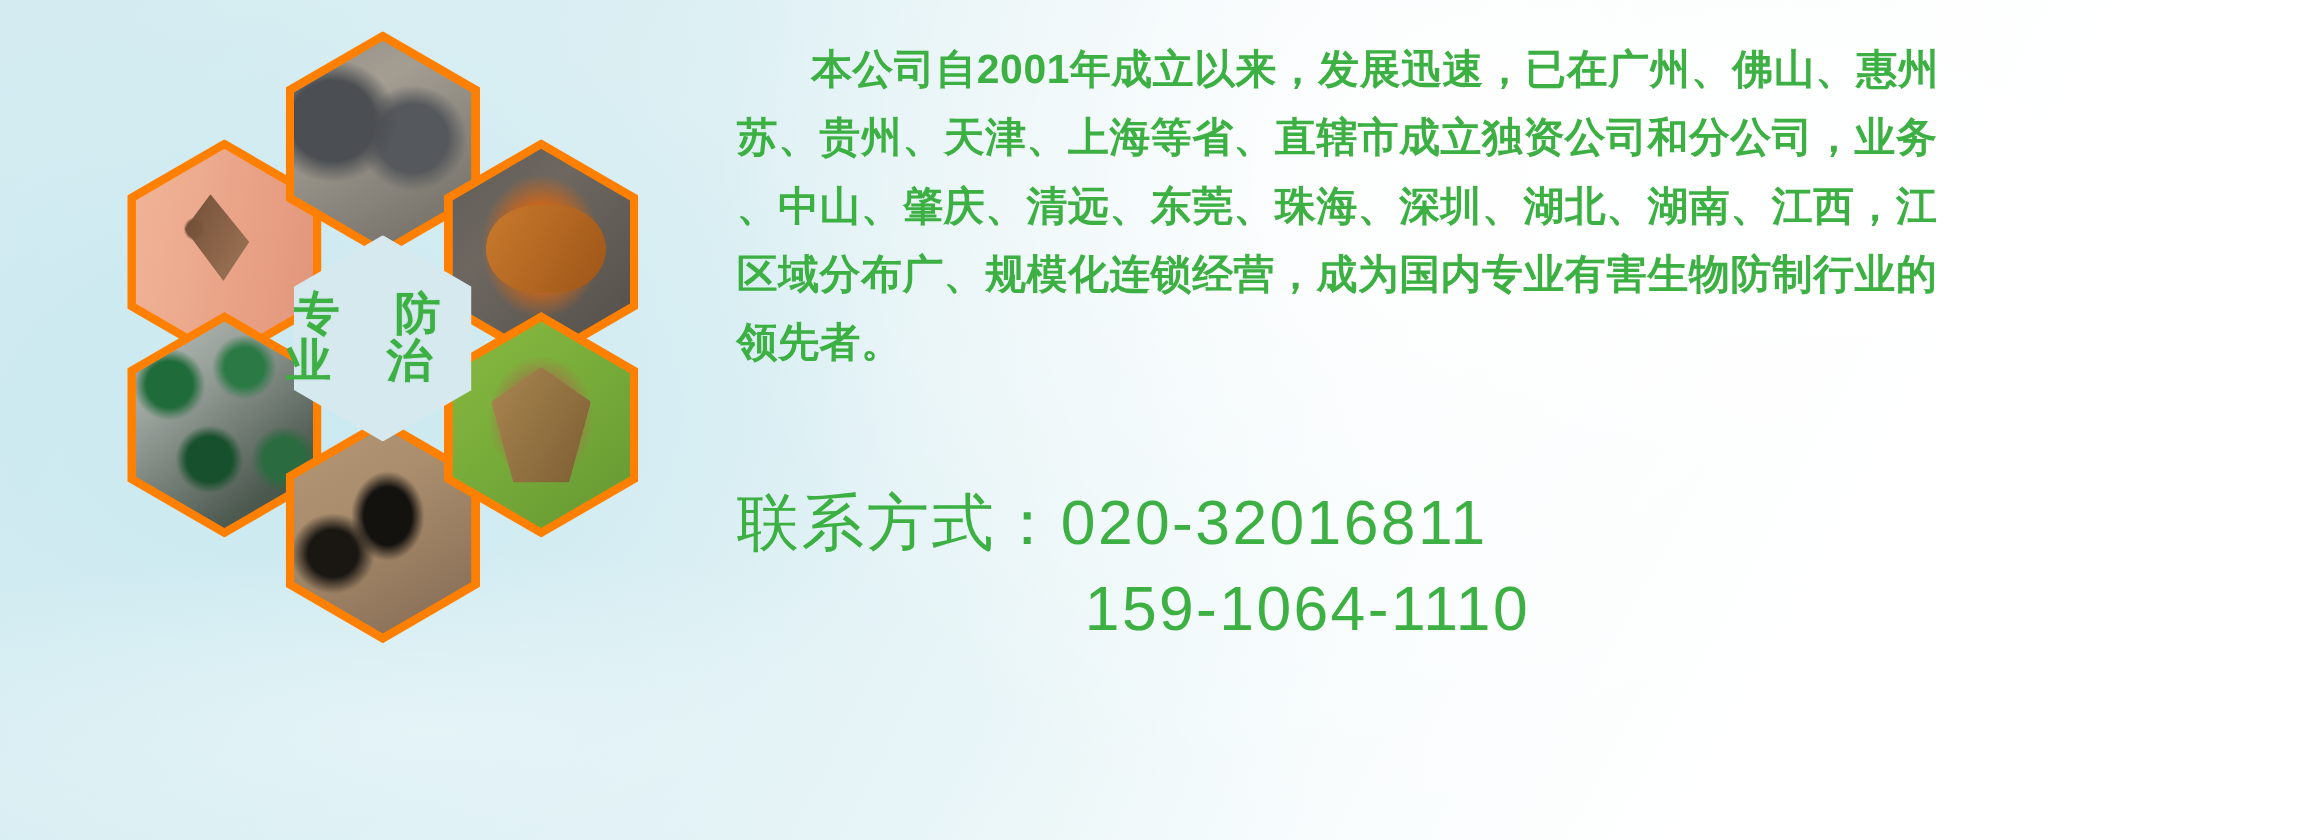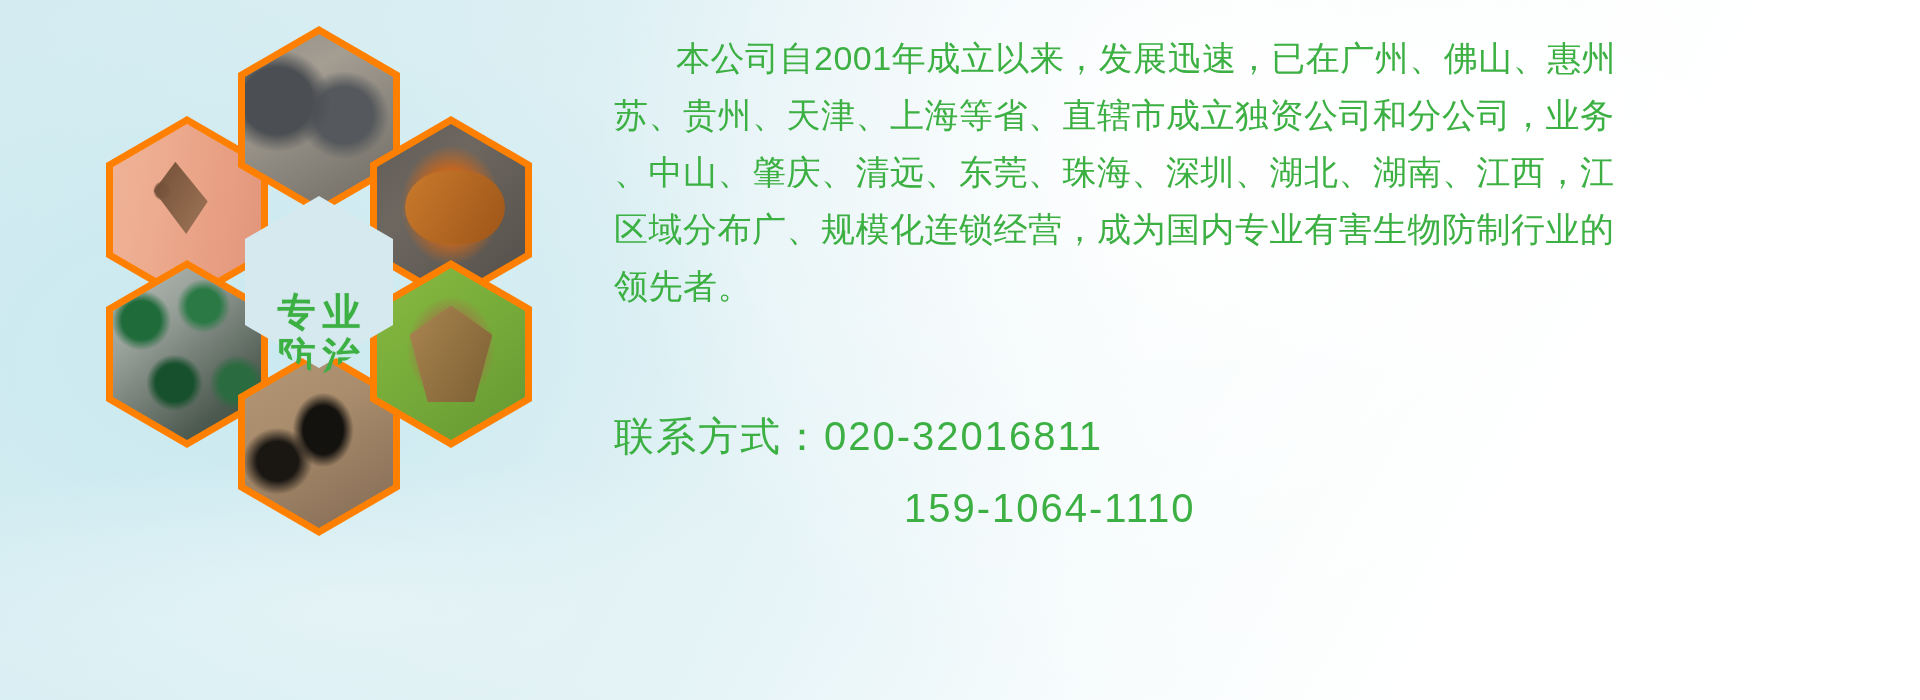--- a/index.html
+++ b/index.html
@@ -44,21 +44,21 @@
   .h-rats     {left:150px; top:18px;}
   .h-roach    {left:282px; top:108px;}
   .h-flies    {left:18px;  top:252px;}
   .h-ant      {left:150px; top:340px;}
   .h-stinkbug {left:282px; top:252px;}
   .h-center   {left:150px; top:180px;background:transparent;}
   .h-center .inner{background:#d6e9ef;}
 
   .hexlabel{
     position:absolute;left:0;top:0;width:162px;height:188px;
-    display:flex;flex-direction:column;align-items:center;justify-content:flex-end;
+    display:flex;flex-direction:row;align-items:center;justify-content:center;
     gap:6px;
   }
   .hexlabel span{
     color:#3cb043;font-size:38px;font-weight:700;letter-spacing:7px;
     line-height:1.02;text-indent:7px;
     text-shadow:0 0 1px rgba(60,176,67,.5);
   }
 
   
   .art.mosquito{
@@ -112,27 +112,27 @@
     background:linear-gradient(120deg,#a98550,#7d5f33);
     clip-path:polygon(50% 0%,100% 30%,78% 100%,22% 100%,0% 30%);
   }
 
   
   #copy{
     position:absolute;left:614px;top:30px;width:1300px;
   }
   #copy p{
     margin:0;color:#3cb043;font-size:34px;line-height:57px;
-    font-weight:400;letter-spacing:.5px;white-space:nowrap;
+    font-weight:700;letter-spacing:.5px;white-space:nowrap;
   }
   #copy p.indent{text-indent:62px;}
 
   #contact{position:absolute;left:614px;top:400px;width:1300px;}
   #contact .line{
-    color:#3cb043;font-size:40px;line-height:72px;font-weight:400;
+    color:#3cb043;font-size:52px;line-height:72px;font-weight:400;
     letter-spacing:2px;white-space:nowrap;
   }
   #contact .line.second{padding-left:290px;}
 </style>
 </head>
 <body>
 
 <div id="stage">
   <div class="wash a"></div>
   <div class="wash b"></div>

